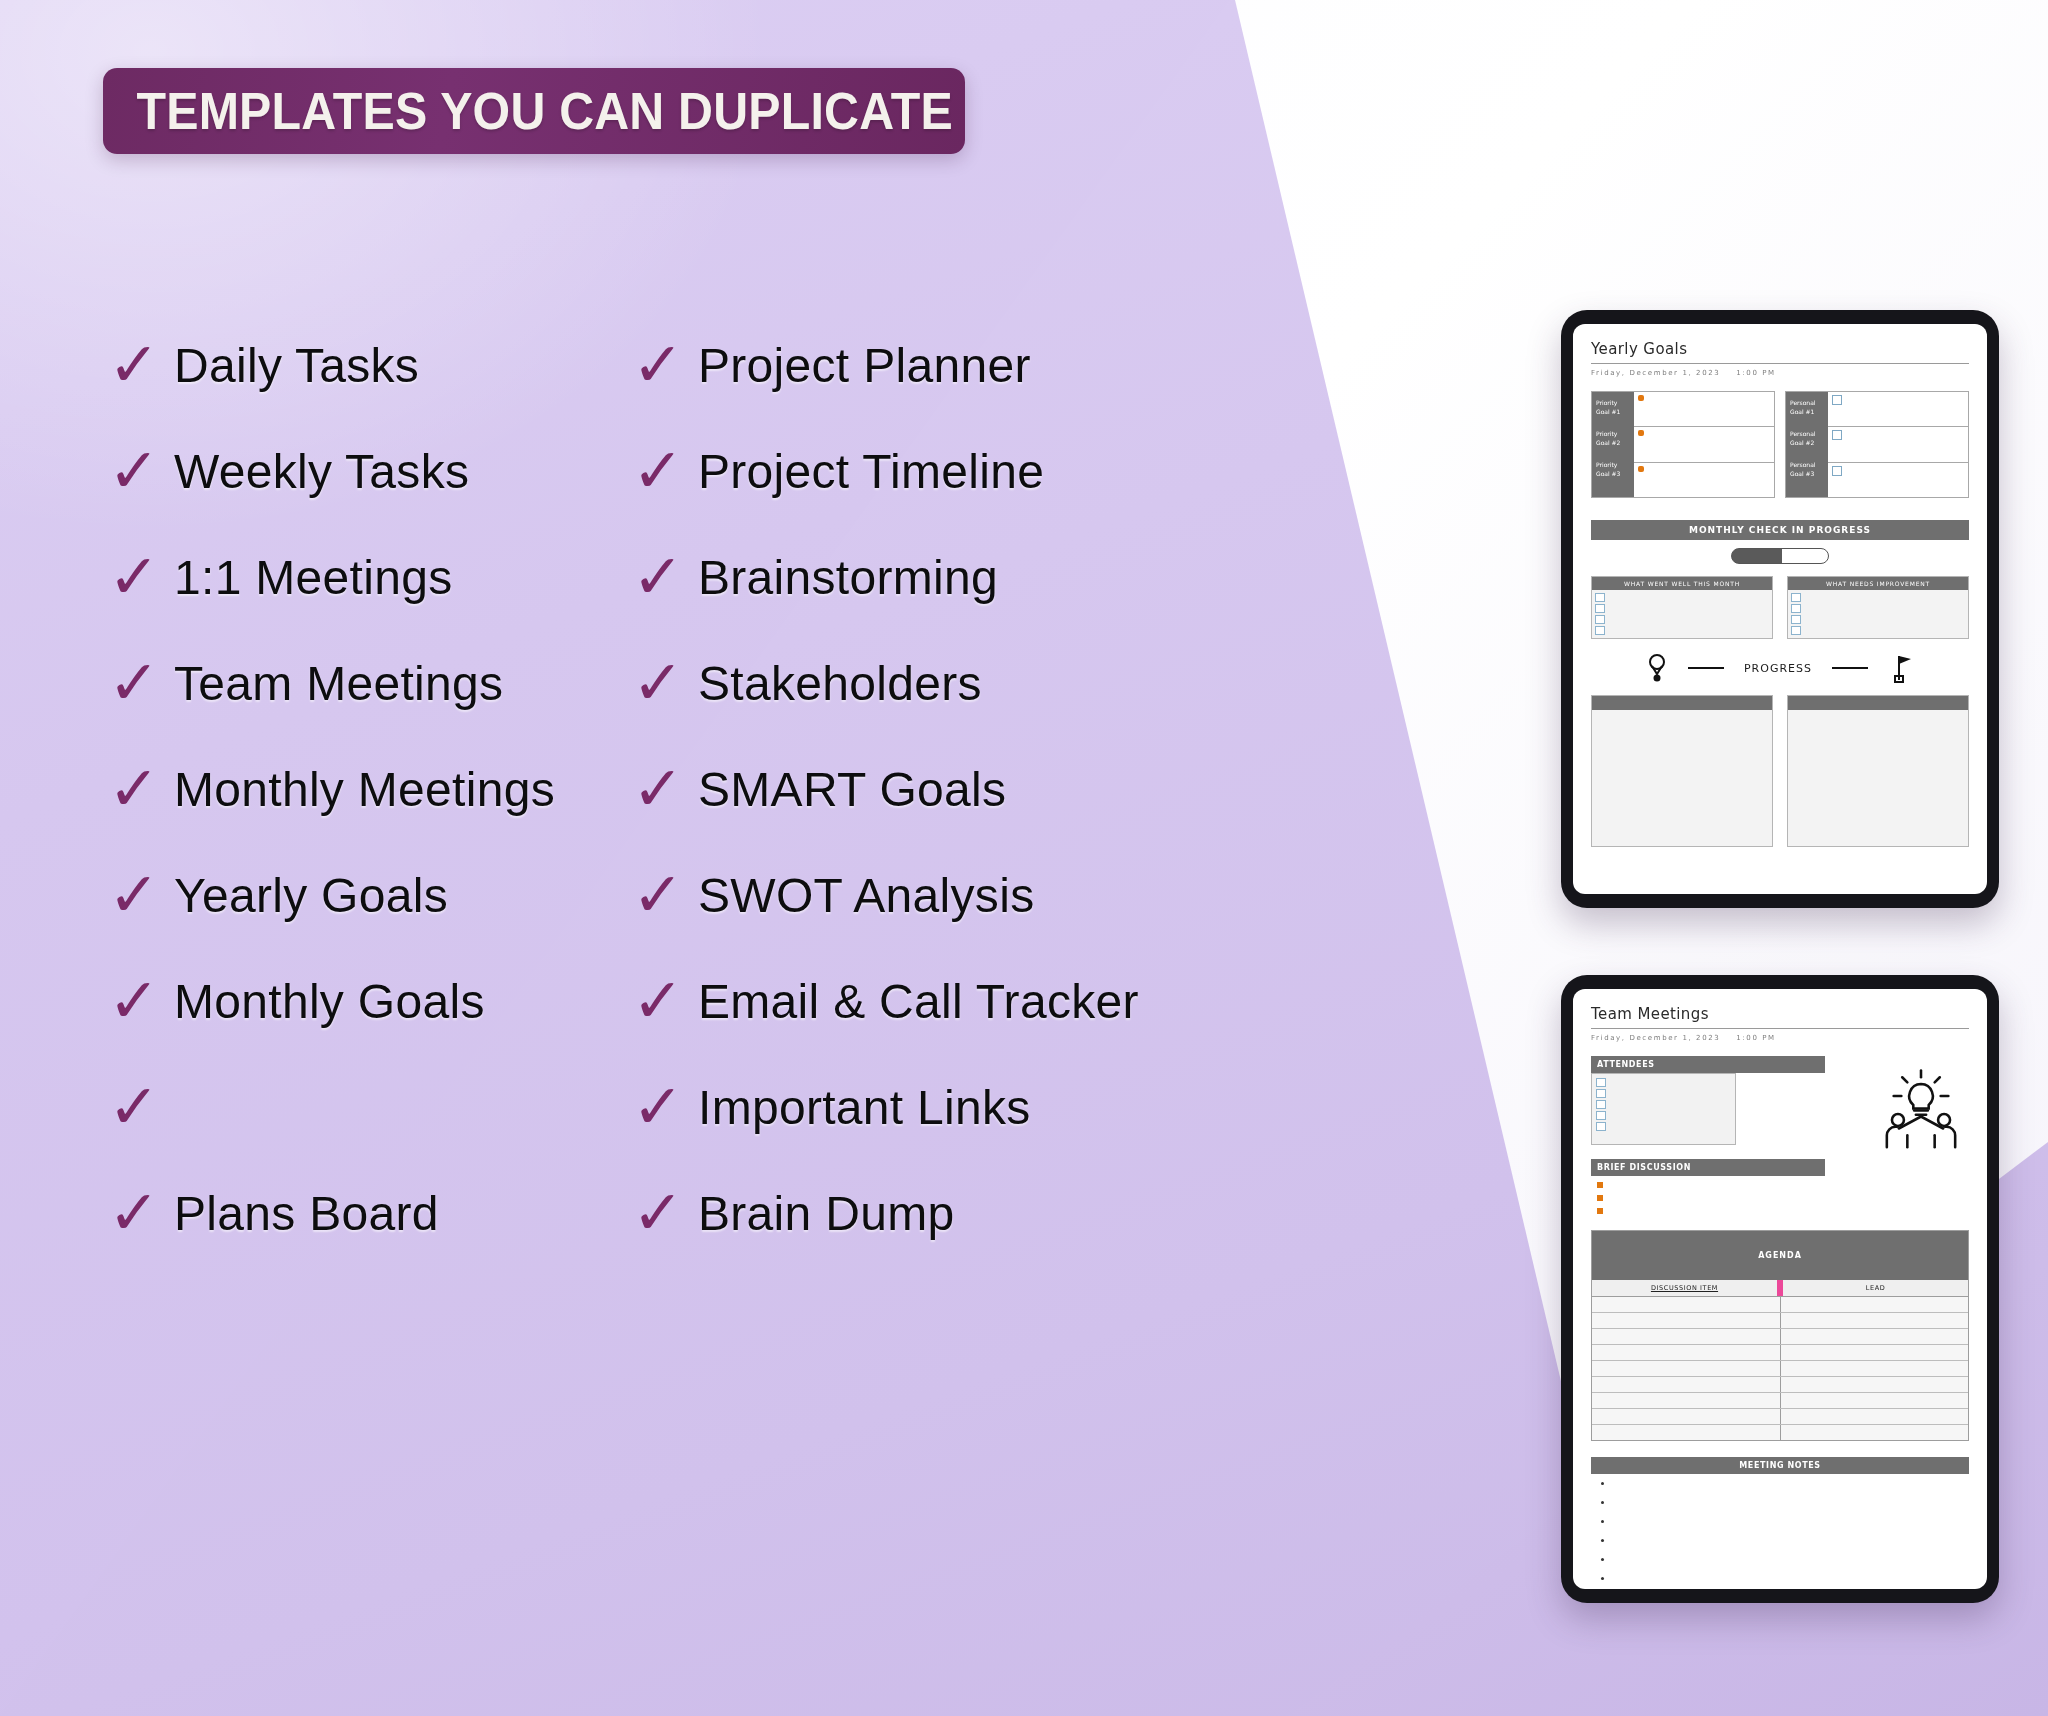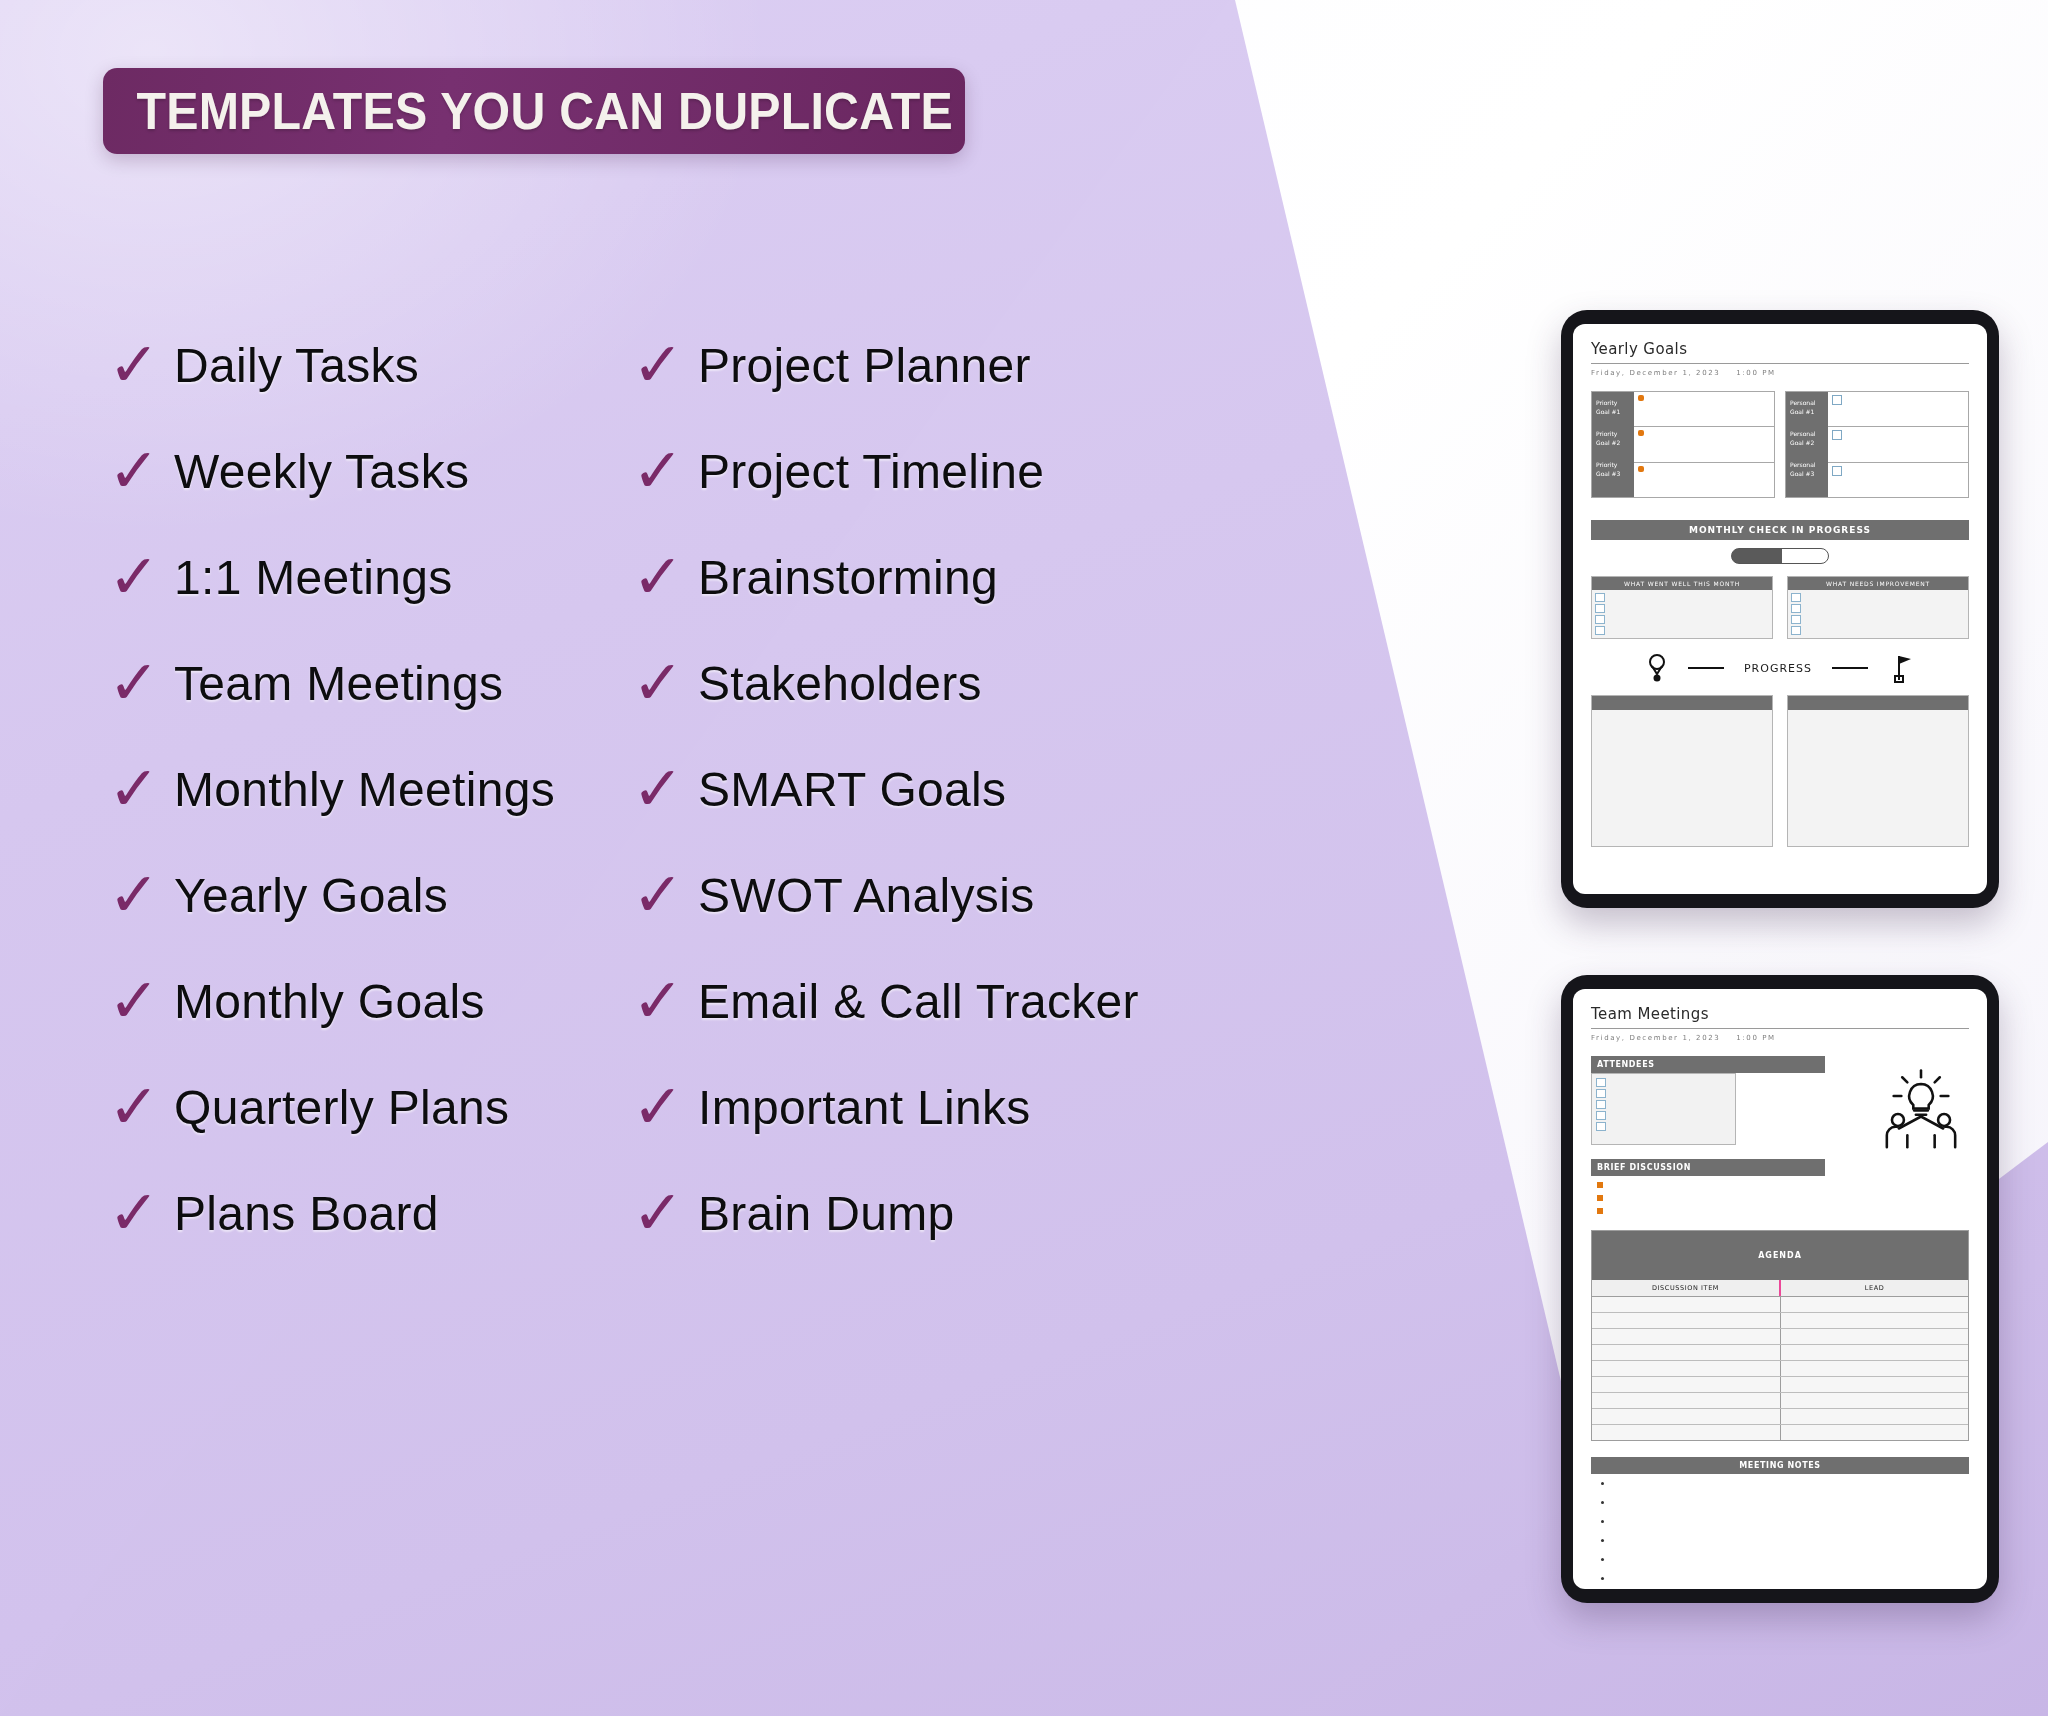--- a/index.html
+++ b/index.html
@@ -164,21 +164,21 @@
     border:1px solid #b5b5b5;background:#f2f2f2;height:72px;width:62%;
     display:flex;padding:4px;box-sizing:border-box;
   }
   .bullets-orange{margin:6px 0 0 6px;}
   .bullets-orange i{display:block;width:6px;height:6px;background:#e2780f;margin-bottom:7px;}
   .team-icon{position:absolute;right:22px;top:78px;width:88px;height:82px;}
   .agenda{margin-top:16px;border:1px solid #9d9d9d;}
   .agenda-title{background:#6f6f6f;color:#fff;font-size:8px;text-align:center;padding:20px 0;letter-spacing:1px;filter:blur(.45px);font-weight:700;}
   .agenda-cols{display:flex;background:#efefef;border-bottom:1px solid #9d9d9d;}
   .agenda-cols span{flex:1;text-align:center;font-size:6.5px;padding:4px 0;letter-spacing:.6px;filter:blur(.5px);color:#222;}
-  .agenda-cols span:first-child{border-right:2px solid #ec4899;}
+  .agenda-cols span:first-child{border-right:6px solid #ec4899;text-decoration:underline;}
   .agenda-row{display:flex;height:15px;border-bottom:1px solid #bdbdbd;background:#f6f6f6;}
   .agenda-row:last-child{border-bottom:none;}
   .agenda-row i{flex:1;display:block;}
   .agenda-row i:first-child{border-right:1px solid #9d9d9d;}
   .notes-bullets{margin:8px 0 0 10px;}
   .notes-bullets i{display:block;width:3px;height:3px;border-radius:50%;background:#333;margin-bottom:16px;}
 </style>
 </head>
 <body>
 
@@ -219,21 +219,20 @@
       <div class="check-item">
         <span class="check-icon">✓</span>
         <span class="check-label">Yearly Goals</span>
       </div>
       <div class="check-item">
         <span class="check-icon">✓</span>
         <span class="check-label">Monthly Goals</span>
       </div>
       <div class="check-item">
         <span class="check-icon">✓</span>
-        <span class="check-label">Quarterly Plans</span>
       </div>
       <div class="check-item">
         <span class="check-icon">✓</span>
         <span class="check-label">Plans Board</span>
       </div>
     </div>
   <div class="col" id="col-right">
       <div class="check-item">
         <span class="check-icon">✓</span>
         <span class="check-label">Project Planner</span>

